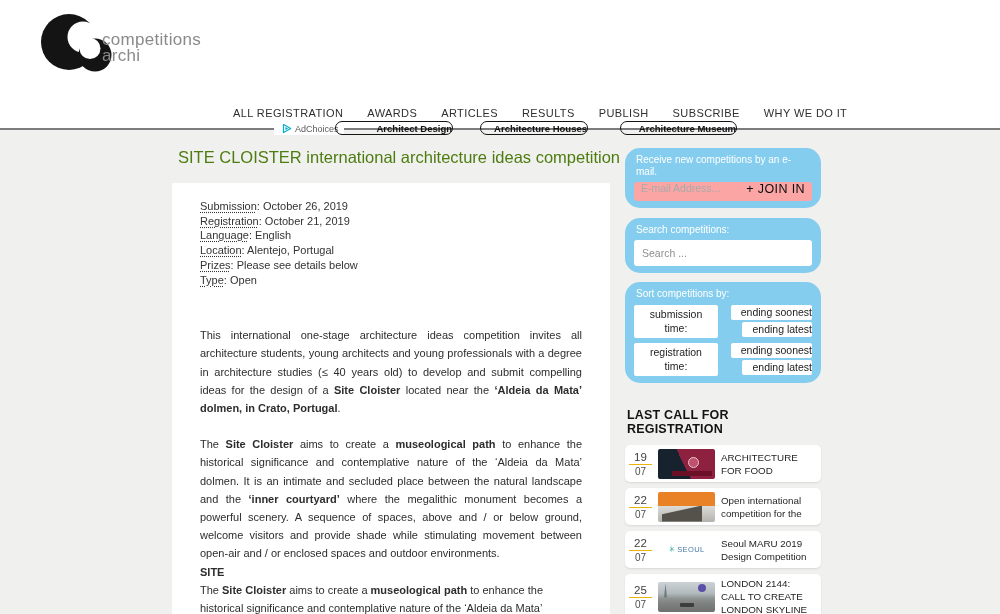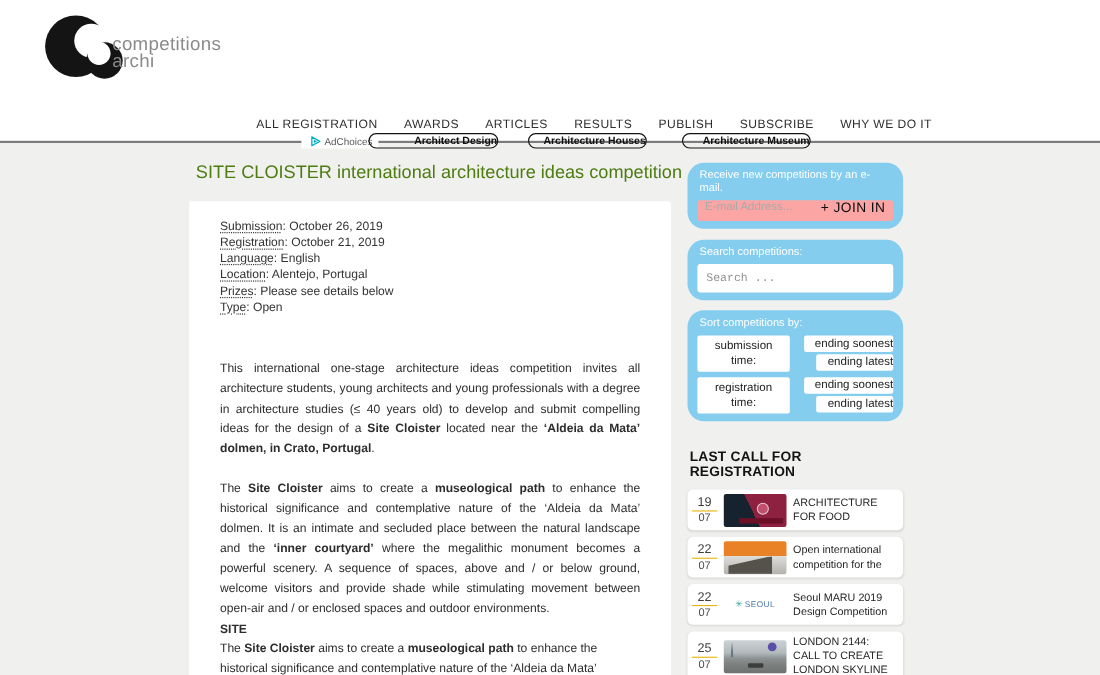--- a/index.html
+++ b/index.html
@@ -37,21 +37,21 @@
 
   
   .sidebar { position:absolute; left:625px; top:148px; width:196px; }
   .bluebox { background:#85cdee; border-radius:15px; padding:5px 9px 7px 9px; }
   .bb-heading { color:#ffffff; font-size:10px; line-height:12px; margin:1px 0 4px 2px; }
   .join-row { background:#fca5a5; border-radius:3px; height:19px; display:flex; align-items:flex-start; padding:0 7px; }
   .join-row input { border:none; outline:none; flex:1; min-width:0; font-size:10.5px; color:#444; background:transparent; font-family:inherit; }
   .join-row input::placeholder { color:#a9a9a9; }
   .join-btn { font-size:12.5px; color:#0d0d0d; letter-spacing:0.4px; white-space:nowrap; cursor:pointer; }
   .search-box { margin-top:10px; }
-  .search-box input { width:100%; height:23px; border:none; outline:none; border-radius:3px; padding:13px 8px; font-size:10.5px; color:#444; font-family:Liberation Mono, monospace; }
+  .search-box input { width:100%; height:23px; border:none; outline:none; border-radius:3px; padding:13px 8px; font-size:10.5px; color:#444; font-family:Liberation Sans, sans-serif; }
   .search-box input::placeholder { color:#8f8f8f; }
   .sort-box { margin-top:9px; }
   .sort-group { display:flex; gap:3px; margin-top:5px; }
   .sort-label { background:#ffffff; border-radius:2px; width:84px; text-align:center; font-size:10.5px; color:#222; padding:2px 0 3px 0; line-height:14px; }
   .sort-opts { display:flex; flex-direction:column; gap:2px; flex:1;align-items:flex-end; }
   .sort-opt { background:#ffffff; border-radius:2px; font-size:10.5px; color:#222; padding:1px 0 2px 10px; line-height:12px; cursor:pointer; }
 
   .last-call-heading { margin:25px 0 9px 2px; font-size:12.5px; font-weight:600; color:#131313; letter-spacing:0.2px; }
   .comp-card { display:flex; align-items:center; gap:6px; background:#ffffff; border-radius:5px; padding:3px 6px 3px 4px; margin-bottom:6px; min-height:37px; box-shadow:0 1px 2px rgba(0,0,0,0.10); cursor:pointer; }
   .date { width:23px; text-align:center; color:#3f3f3f; flex-shrink:0; }

